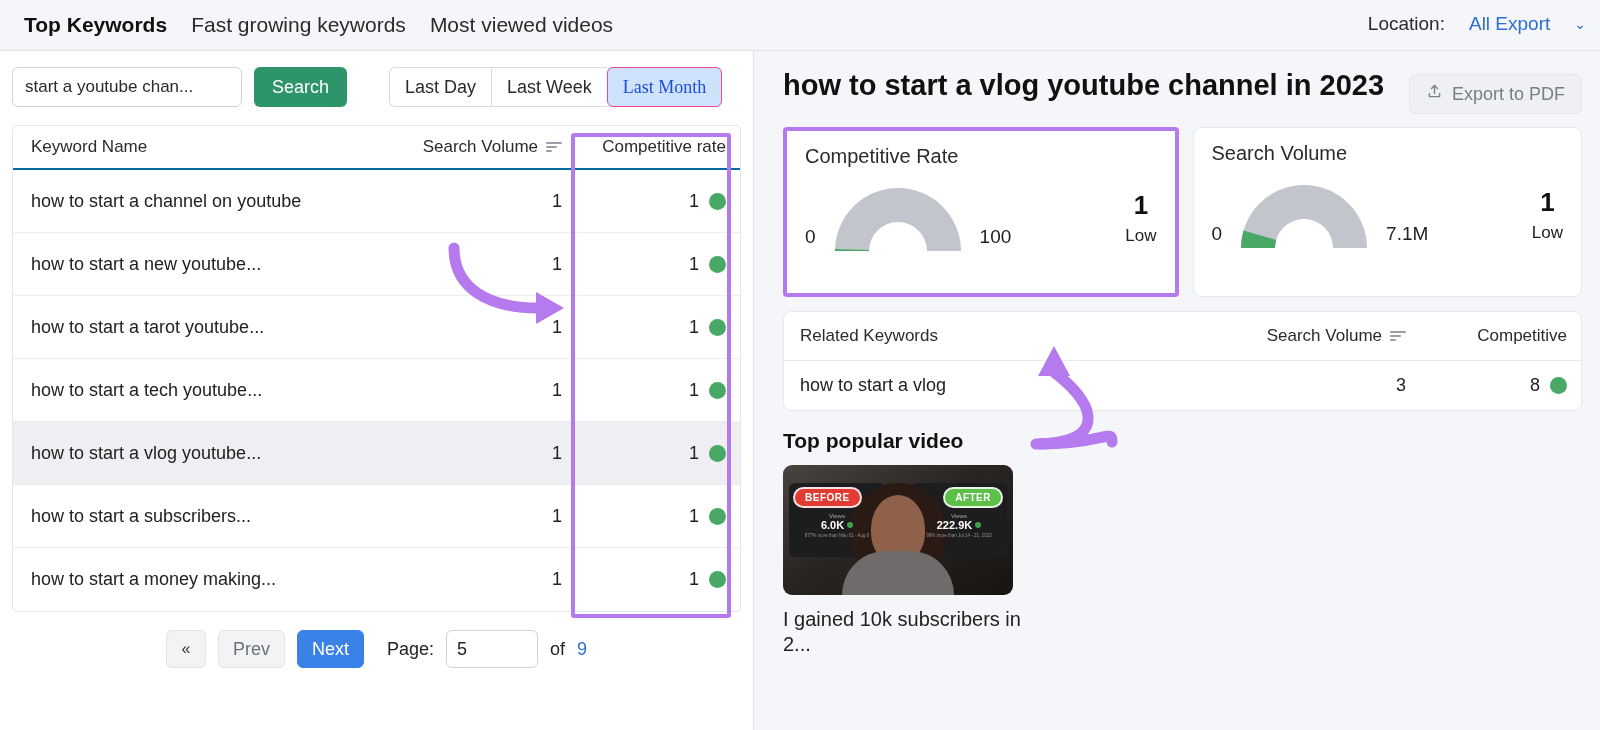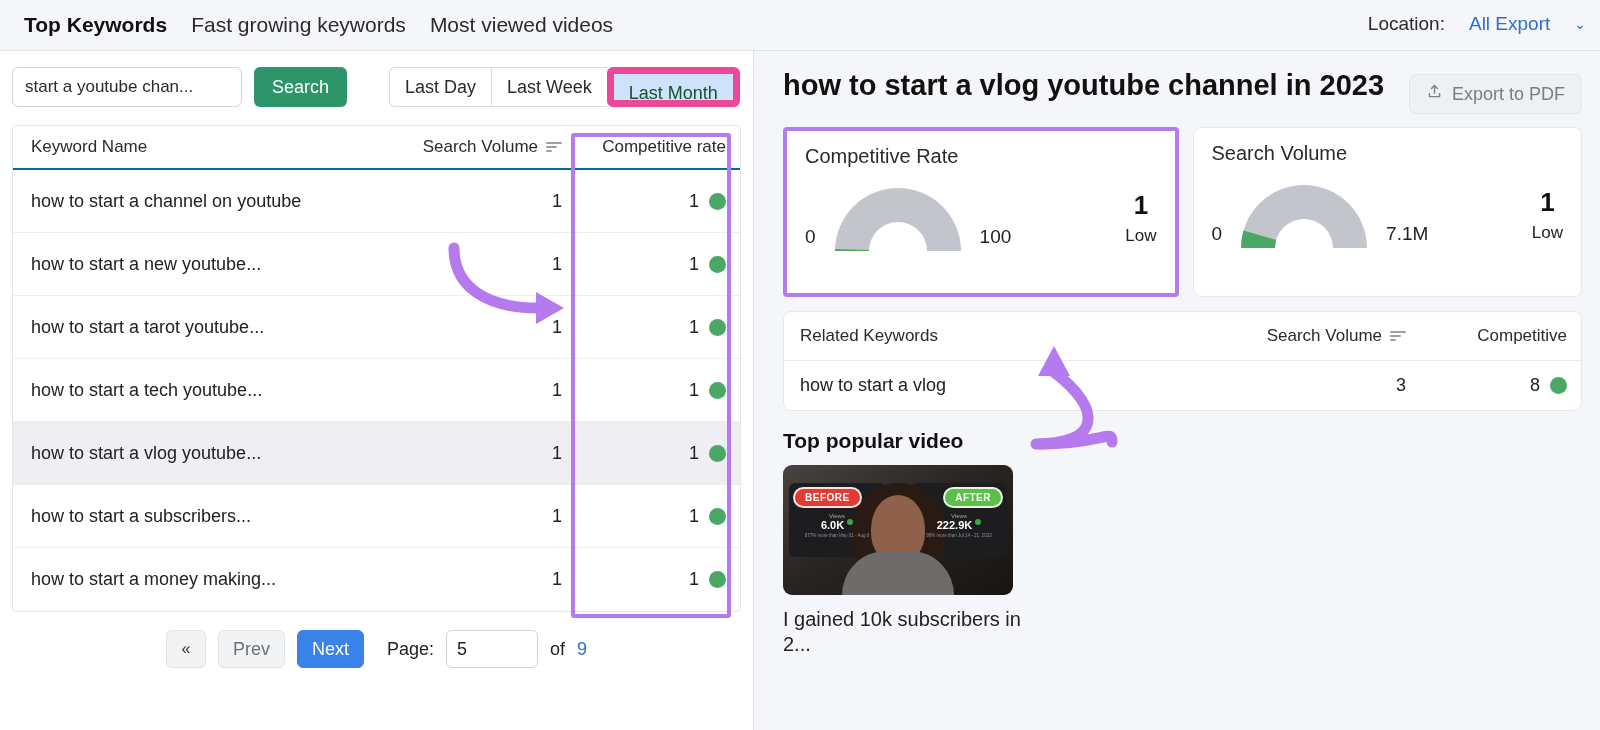--- a/index.html
+++ b/index.html
@@ -54,21 +54,21 @@
   }
   .range-group { display: flex; margin-left: 42px; }
   .range-btn {
     height: 40px; padding: 0 15px; font-size: 18px; background: #fff;
     border: 1px solid #d7dbe0; border-right: none; color: #2b2b2b; cursor: pointer;
     font-family: "Liberation Sans", sans-serif; line-height: 38px;
   }
   .range-btn:first-child { border-radius: 6px 0 0 6px; }
   .range-btn:last-child { border-right: 1px solid #d7dbe0; border-radius: 0 6px 6px 0; }
   .range-btn.selected {
-    background: #cfe2fb; border: 7px solid #ec4899; color: #14532d; border-radius: 6px;
+    background: #cfe2fb; border: 1px solid #ec4899; color: #1d4ed8; border-radius: 6px; font-family: Liberation Serif, serif;
   }
 
   
   .kw-table { margin: 8px 12px 0 12px; border: 1px solid #e3e6ea; border-radius: 4px; background: #fff; }
   .kw-row { display: flex; align-items: center; height: 63px; border-bottom: 1px solid #eceef1; }
   .kw-row:last-child { border-bottom: none; }
   .kw-head { height: 44px; border-bottom: 2px solid #0369a1; }
   .kw-head .c-name, .kw-head .c-vol, .kw-head .c-rate { font-size: 17px; color: #2b2b2b; }
   .kw-row.selected { background: #eeeef3; }
   .c-name { flex: 1; padding-left: 18px; font-size: 18px; color: #222; white-space: nowrap; overflow: hidden; }
@@ -143,21 +143,21 @@
                   border-radius: 6px; }
   .thumb .panel.l { left: 6px; } .thumb .panel.r { right: 6px; }
   .thumb .badge { position: absolute; top: 22px; padding: 3px 10px; border-radius: 11px;
                   font-size: 10px; font-weight: bold; color: #fff; letter-spacing: .5px;
                   border: 2px solid rgba(255,255,255,.85); }
   .thumb .badge.before { left: 10px; background: #e23b33; }
   .thumb .badge.after { right: 10px; background: #5bbf48; }
   .thumb .stat { position: absolute; top: 48px; text-align: center; width: 96px; color: #fff; }
   .thumb .stat.l { left: 6px; } .thumb .stat.r { right: 6px; }
   .thumb .stat .lbl { font-size: 6px; color: #a9a9ad; }
-  .thumb .stat .num { font-size: 11px; font-weight: bold; display: flex; align-items: flex-start;
+  .thumb .stat .num { font-size: 11px; font-weight: bold; display: flex; align-items: center;
                       justify-content: center; gap: 3px; }
   .thumb .stat .gdot { width: 6px; height: 6px; border-radius: 50%; background: #3fa34d; display: inline-block; }
   .thumb .stat .sub { font-size: 4.5px; color: #8f8f95; margin-top: 2px; }
   .thumb .person { position: absolute; left: 50%; bottom: 0; transform: translateX(-50%);
                    width: 120px; height: 118px; }
   .thumb .hair { position: absolute; left: 50%; top: 6px; transform: translateX(-50%);
                  width: 96px; height: 96px; border-radius: 50% 50% 46% 46%; background: #2a1a14; }
   .thumb .face { position: absolute; left: 50%; top: 18px; transform: translateX(-50%);
                  width: 54px; height: 68px; border-radius: 50% 50% 44% 44%; background: #90614a; }
   .thumb .body { position: absolute; left: 50%; bottom: 0; transform: translateX(-50%);

